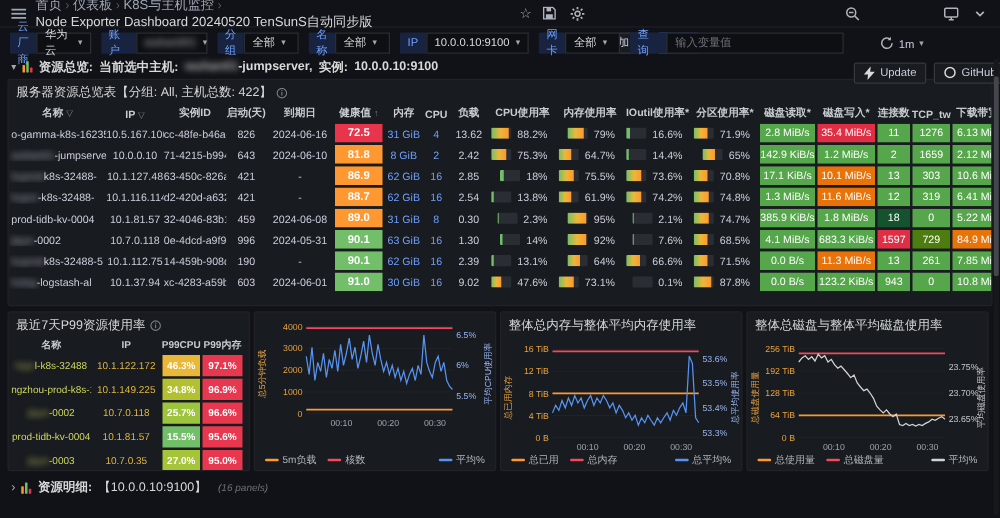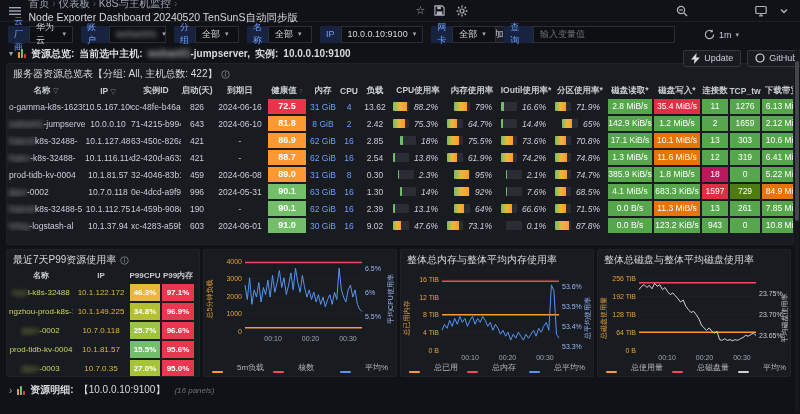--- a/index.html
+++ b/index.html
@@ -51,42 +51,42 @@
   .grid { display:grid; grid-template-columns:78px 46px 50px 32px 54px 40px 32px 20px 32px 54px 54px 54px 54px 46px 48px 28px 32px 42px; }
   .thead { height:15px; align-items:center; }
   .thead .hc { font-size:8.5px; font-weight:bold; color:#c7ccd1; text-align:center; white-space:nowrap; overflow:hidden; }
   .hicon { color:#7b8087; font-size:7px; font-weight:normal; }
   .trow { height:17px; align-items:center; cursor:pointer; }
   .trow .c { font-size:8.5px; text-align:center; white-space:nowrap; overflow:hidden; color:#ccccdc; }
   .c.name { text-align:left; padding-left:2px; }
   .c.blue { color:#6e9fff; }
   .cellbg { color:#fff; height:15px; line-height:15px; margin:0 1px; border-radius:0; }
   .health { font-weight:bold; font-size:9px; }
-  .gcell { display:flex; align-items:center; justify-content:flex-end; gap:5px; padding-right:7px;font-style:italic; }
+  .gcell { display:flex; align-items:center; justify-content:flex-end; gap:5px; padding-right:7px; }
   .gauge { width:16px; height:9px; background:#2a2e34; border-radius:1px; overflow:hidden; flex:none; }
   .gauge i { display:block; height:100%; }
   
   .bottom { display:flex; gap:3px; margin:4px 6px 0; }
   .bpanel { width:194px; height:128px; position:relative; overflow:hidden; }
   
   .p99grid { display:grid; grid-template-columns:64px 56px 32px 34px; padding:0 2px; }
   .p99h { font-size:8px; font-weight:bold; color:#c7ccd1; text-align:center; height:14px; line-height:14px; }
   .p99row { height:19px; cursor:pointer; }
   .p99row > div { font-size:8px; text-align:center; line-height:19px; white-space:nowrap; overflow:hidden; }
   .p99name { color:#cdd65f; }
   .p99ip { color:#e0b63f; }
   .p99val { color:#fff; height:17px !important; line-height:17px !important; margin:1px; font-weight:bold; }
   
   .chartwrap { position:relative; height:97px; }
   .chartwrap svg { position:absolute; left:7px; top:0; }
   .vlab { position:absolute; font-size:7px; white-space:nowrap; transform:rotate(-90deg); transform-origin:center; }
   .vlab.left { left:-22px; top:44px; width:56px; text-align:center; }
   .vlab.right { right:-23px; top:44px; width:56px; text-align:center; }
   .legend { position:absolute; left:8px; right:8px; bottom:3px; display:flex; gap:9px; align-items:center; font-size:8px; color:#b4b7bd; }
-  .leg-item { display:flex; align-items:flex-end; gap:14px; cursor:pointer; white-space:nowrap; }
+  .leg-item { display:flex; align-items:center; gap:3px; cursor:pointer; white-space:nowrap; }
   .leg-item.right { margin-left:auto; }
   .sw { width:11px; height:2px; border-radius:1px; display:inline-block; }
   .tickL,.tickR,.tickX { font-size:7px; }
   
   .collapsed { margin:6px 9px 0; display:flex; align-items:center; gap:5px; font-size:10px; color:#d8d9da; cursor:pointer; }
   .collapsed .t { font-weight:bold; }
   .collapsed .seg { color:#d8d9da; }
   .collapsed .cnt { color:#6c7078; font-style:italic; font-size:8px; margin-left:4px; }
   
   .sb { position:absolute; right:1px; top:47px; bottom:2px; width:4px; background:#17181c; border-radius:2px; }
@@ -527,21 +527,21 @@
           </span>
           <span>74.7%</span>
         </div>
      <div class="c">
           <div class="cellbg" style="background:#56A64B">385.9 KiB/s</div>
         </div>
         <div class="c">
           <div class="cellbg" style="background:#56A64B">1.8 MiB/s</div>
         </div>
         <div class="c">
-          <div class="cellbg" style="background:#be185d">18</div>
+          <div class="cellbg" style="background:#14532d">18</div>
         </div>
         <div class="c">
           <div class="cellbg" style="background:#56A64B">0</div>
         </div>
         <div class="c">
           <div class="cellbg" style="background:#56A64B">5.22 Mib</div>
         </div>
    </div>
       <div class="grid trow">
      <div class="c name"><span class="blur">jiqun</span>-0002</div>

